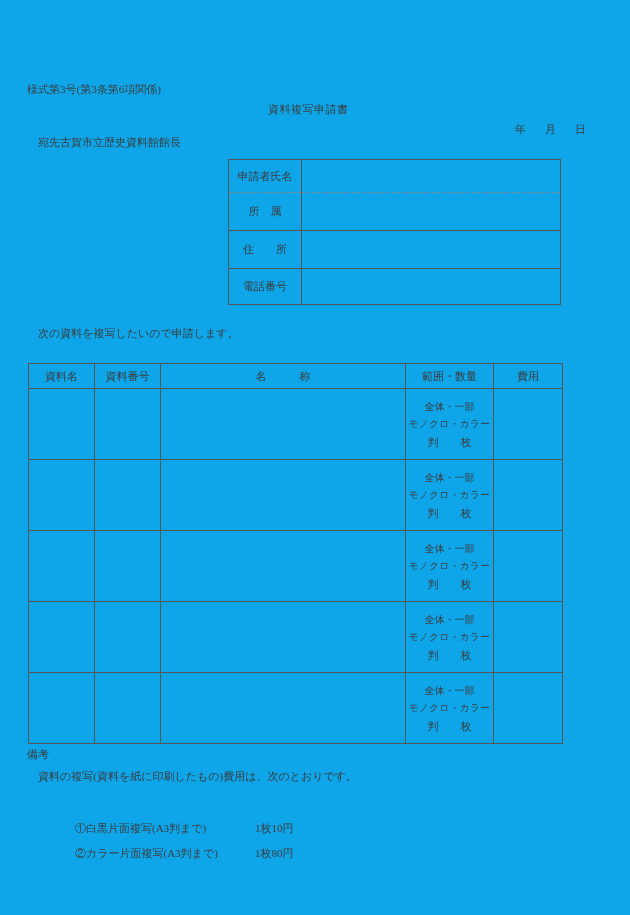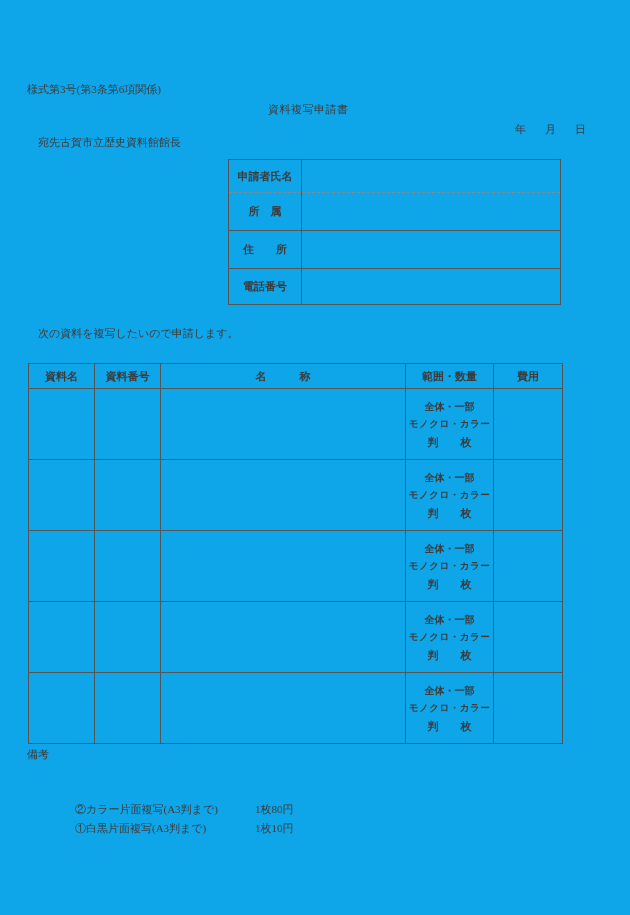--- a/index.html
+++ b/index.html
@@ -13,21 +13,21 @@
     color:#3c3c3c;
     overflow:hidden;
   }
   .form-number{position:absolute;left:27px;top:83px;line-height:13px;}
   .doc-title{position:absolute;left:268px;top:103px;line-height:13px;letter-spacing:0.5px;}
   .date-line{position:absolute;left:515px;top:123px;display:flex;gap:19px;line-height:12px;}
   .addressee{position:absolute;left:38px;top:136px;display:flex;line-height:13px;}
   .statement{position:absolute;left:38px;top:327px;line-height:13px;}
 
   table{border-collapse:collapse;table-layout:fixed;}
-  td,th{border:1px solid #555;font-weight:bold;padding:0;overflow:hidden;margin-left:44px;}
+  td,th{border:1px solid #555;font-weight:normal;padding:0;overflow:hidden;margin-left:44px;}
 
   
   .applicant{position:absolute;left:228px;top:159px;width:332px;}
   .applicant td{vertical-align:middle;}
   .applicant .label{text-align:center;}
   .applicant tr.r1 td{height:32px;border-bottom-style:dashed;border-bottom-color:#888;}
   .applicant tr.r2 td{height:37px;border-top-style:dashed;border-top-color:#888;}
   .applicant tr.r3 td{height:37px;}
   .applicant tr.r4 td{height:35px;}
 
@@ -38,21 +38,21 @@
   .materials td.range{text-align:center;}
   .range .scope-line{line-height:18px;font-size:10px;}
   .range .mono-line{line-height:17px;font-size:9.5px;letter-spacing:0.5px;}
   .range .size-line{line-height:18px;font-size:11px;}
 
   
   .notes-heading{position:absolute;left:27px;top:748px;line-height:13px;}
   .notes-desc{position:absolute;left:38px;top:770px;line-height:13px;}
   .note-item{position:absolute;left:75px;display:flex;line-height:13px;margin-top:28px;}
   .note-item.i1{top:794px;}
-  .note-item.i2{top:775px;}
+  .note-item.i2{top:819px;}
   .note-item .note-label{width:180px;}
 </style>
 </head>
 <body>
 
 <div class="page">
 
   <div class="form-number">様式第3号(第3条第6項関係)</div>
 
   <div class="doc-title">資料複写申請書</div>
@@ -163,20 +163,21 @@
         <div class="scope-line">全体・一部</div>
         <div class="mono-line">モノクロ・カラー</div>
         <div class="size-line">判　　枚</div>
       </td>
       <td></td>
     </tr>
   </tbody>
     </table>
 
   <div class="notes-heading">備考</div>
+  <div class="notes-desc">資料の複写(資料を紙に印刷したもの)費用は、次のとおりです。</div>
 
   <div class="note-item i1">
     <span class="note-label">①白黒片面複写(A3判まで)</span>
     <span class="note-price">1枚10円</span>
   </div>
   <div class="note-item i2">
     <span class="note-label">②カラー片面複写(A3判まで)</span>
     <span class="note-price">1枚80円</span>
   </div>
 

